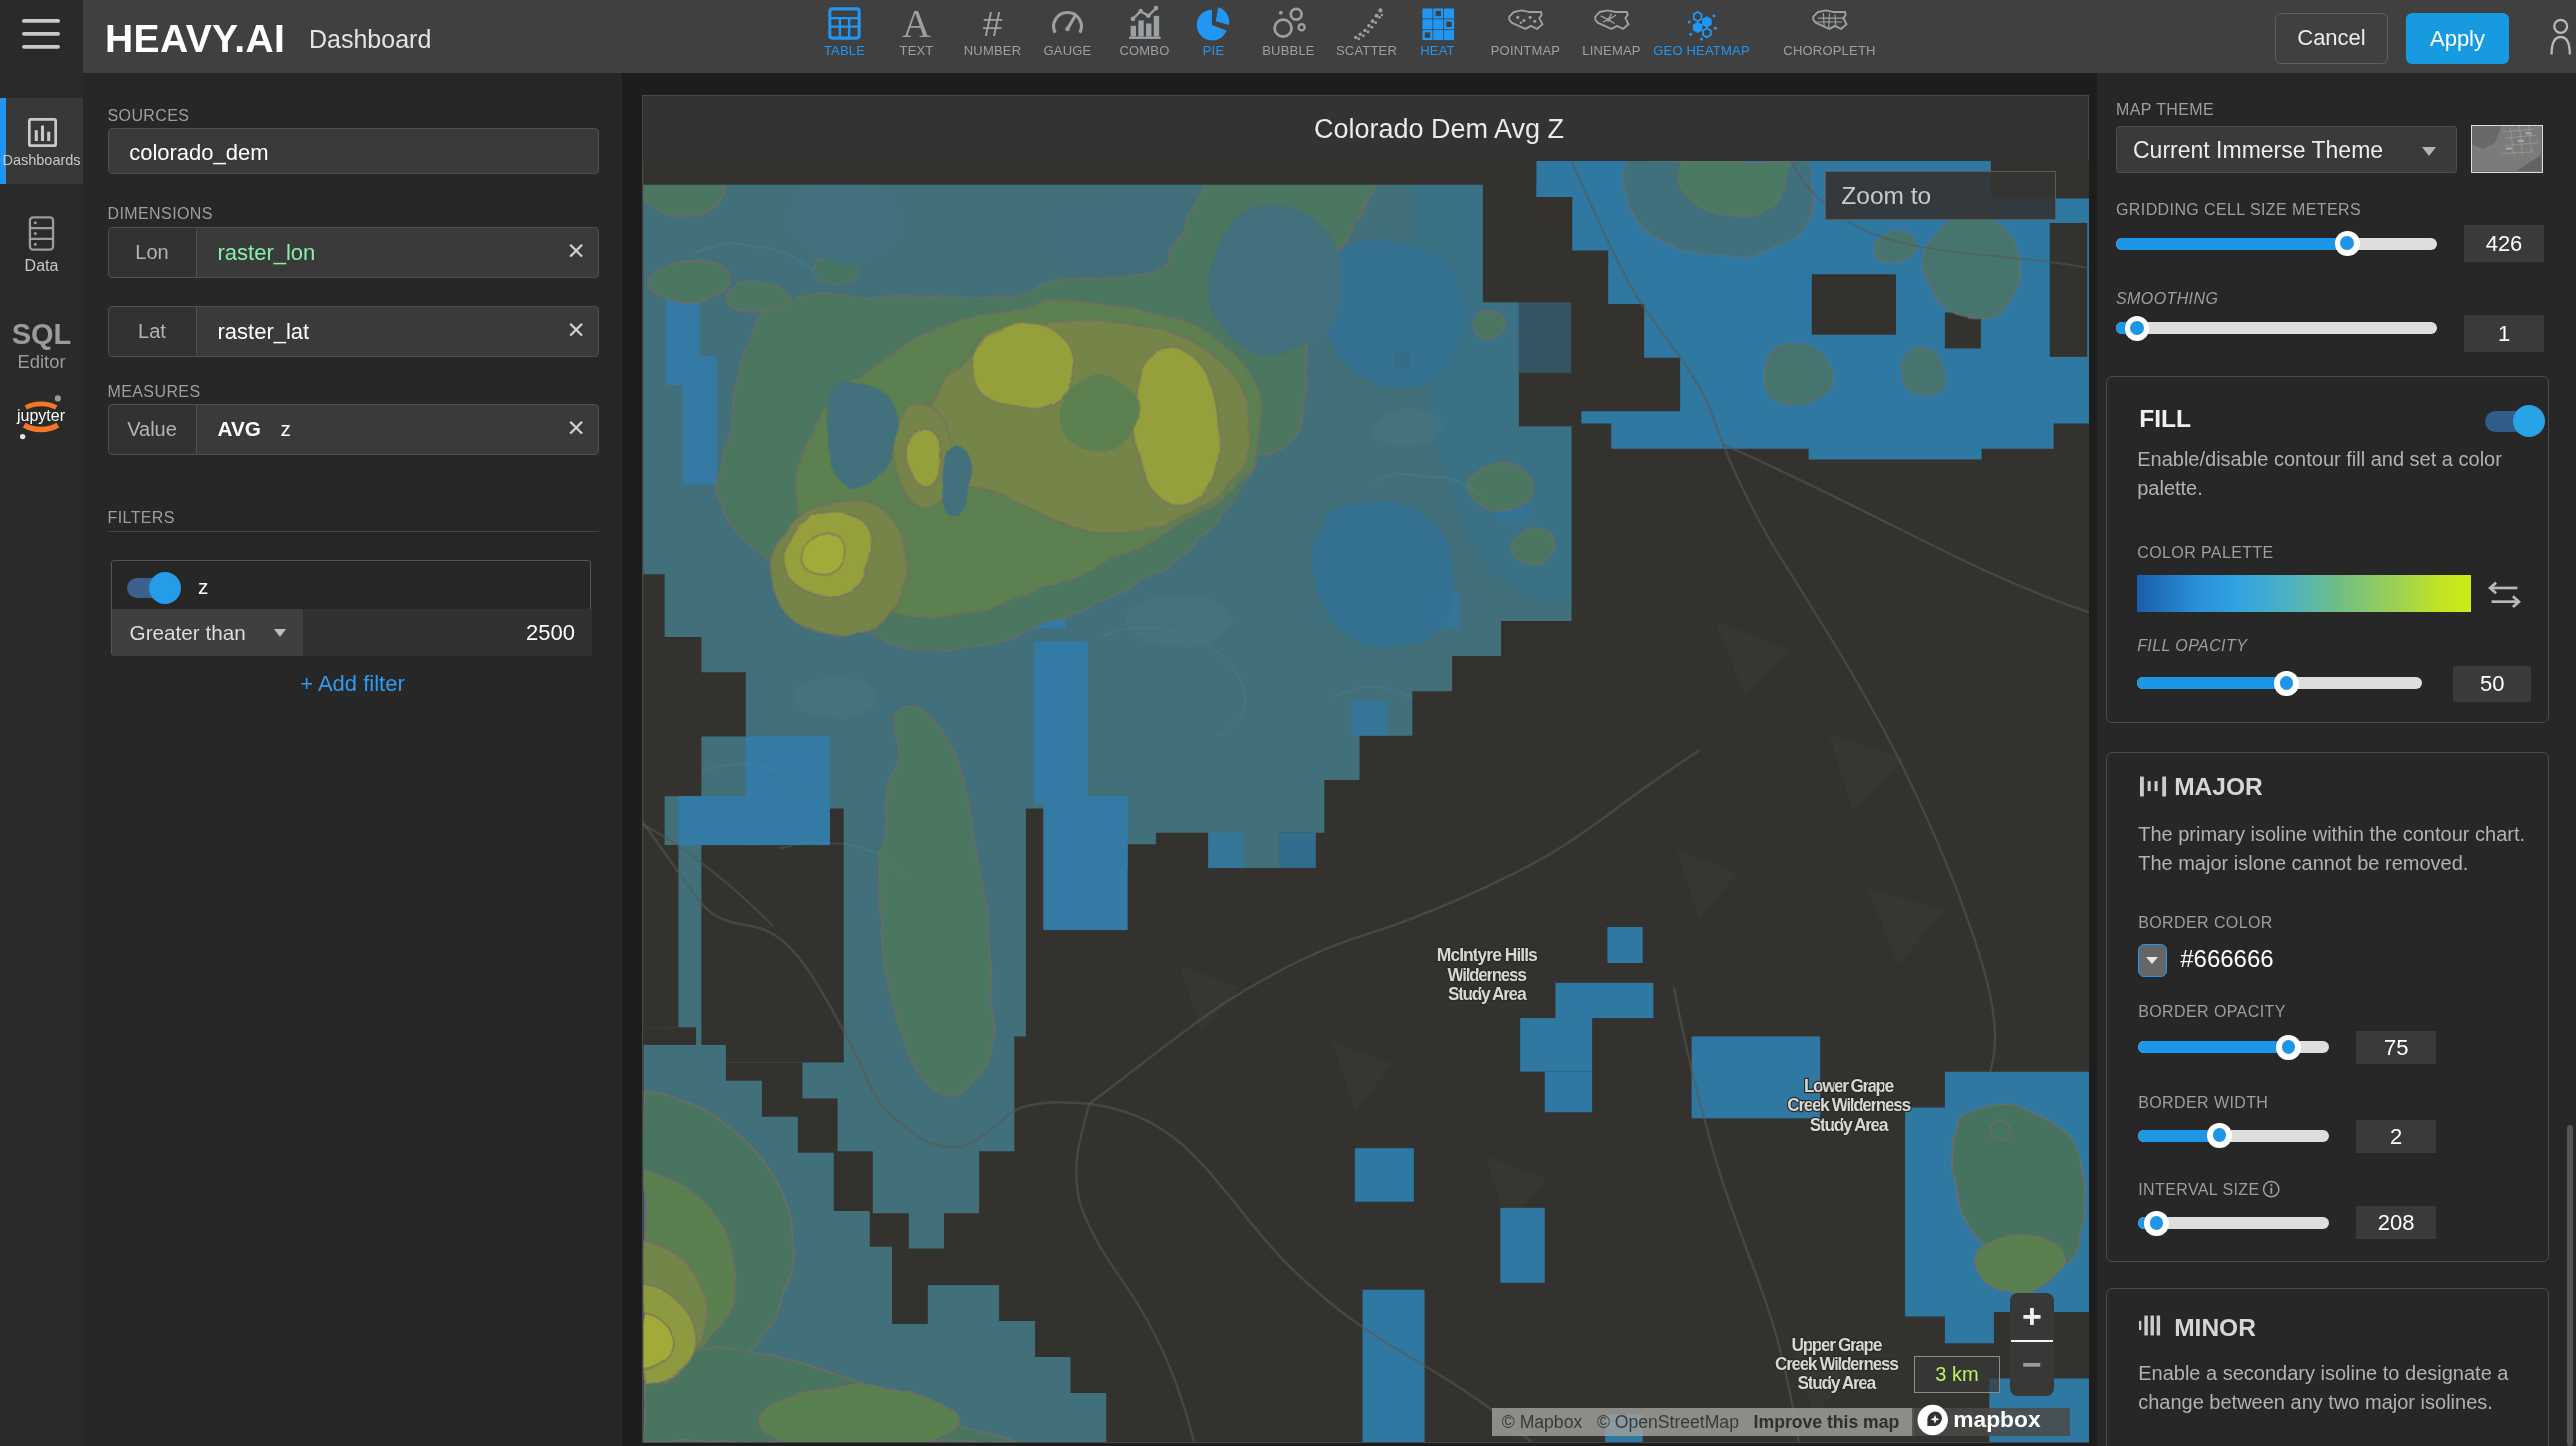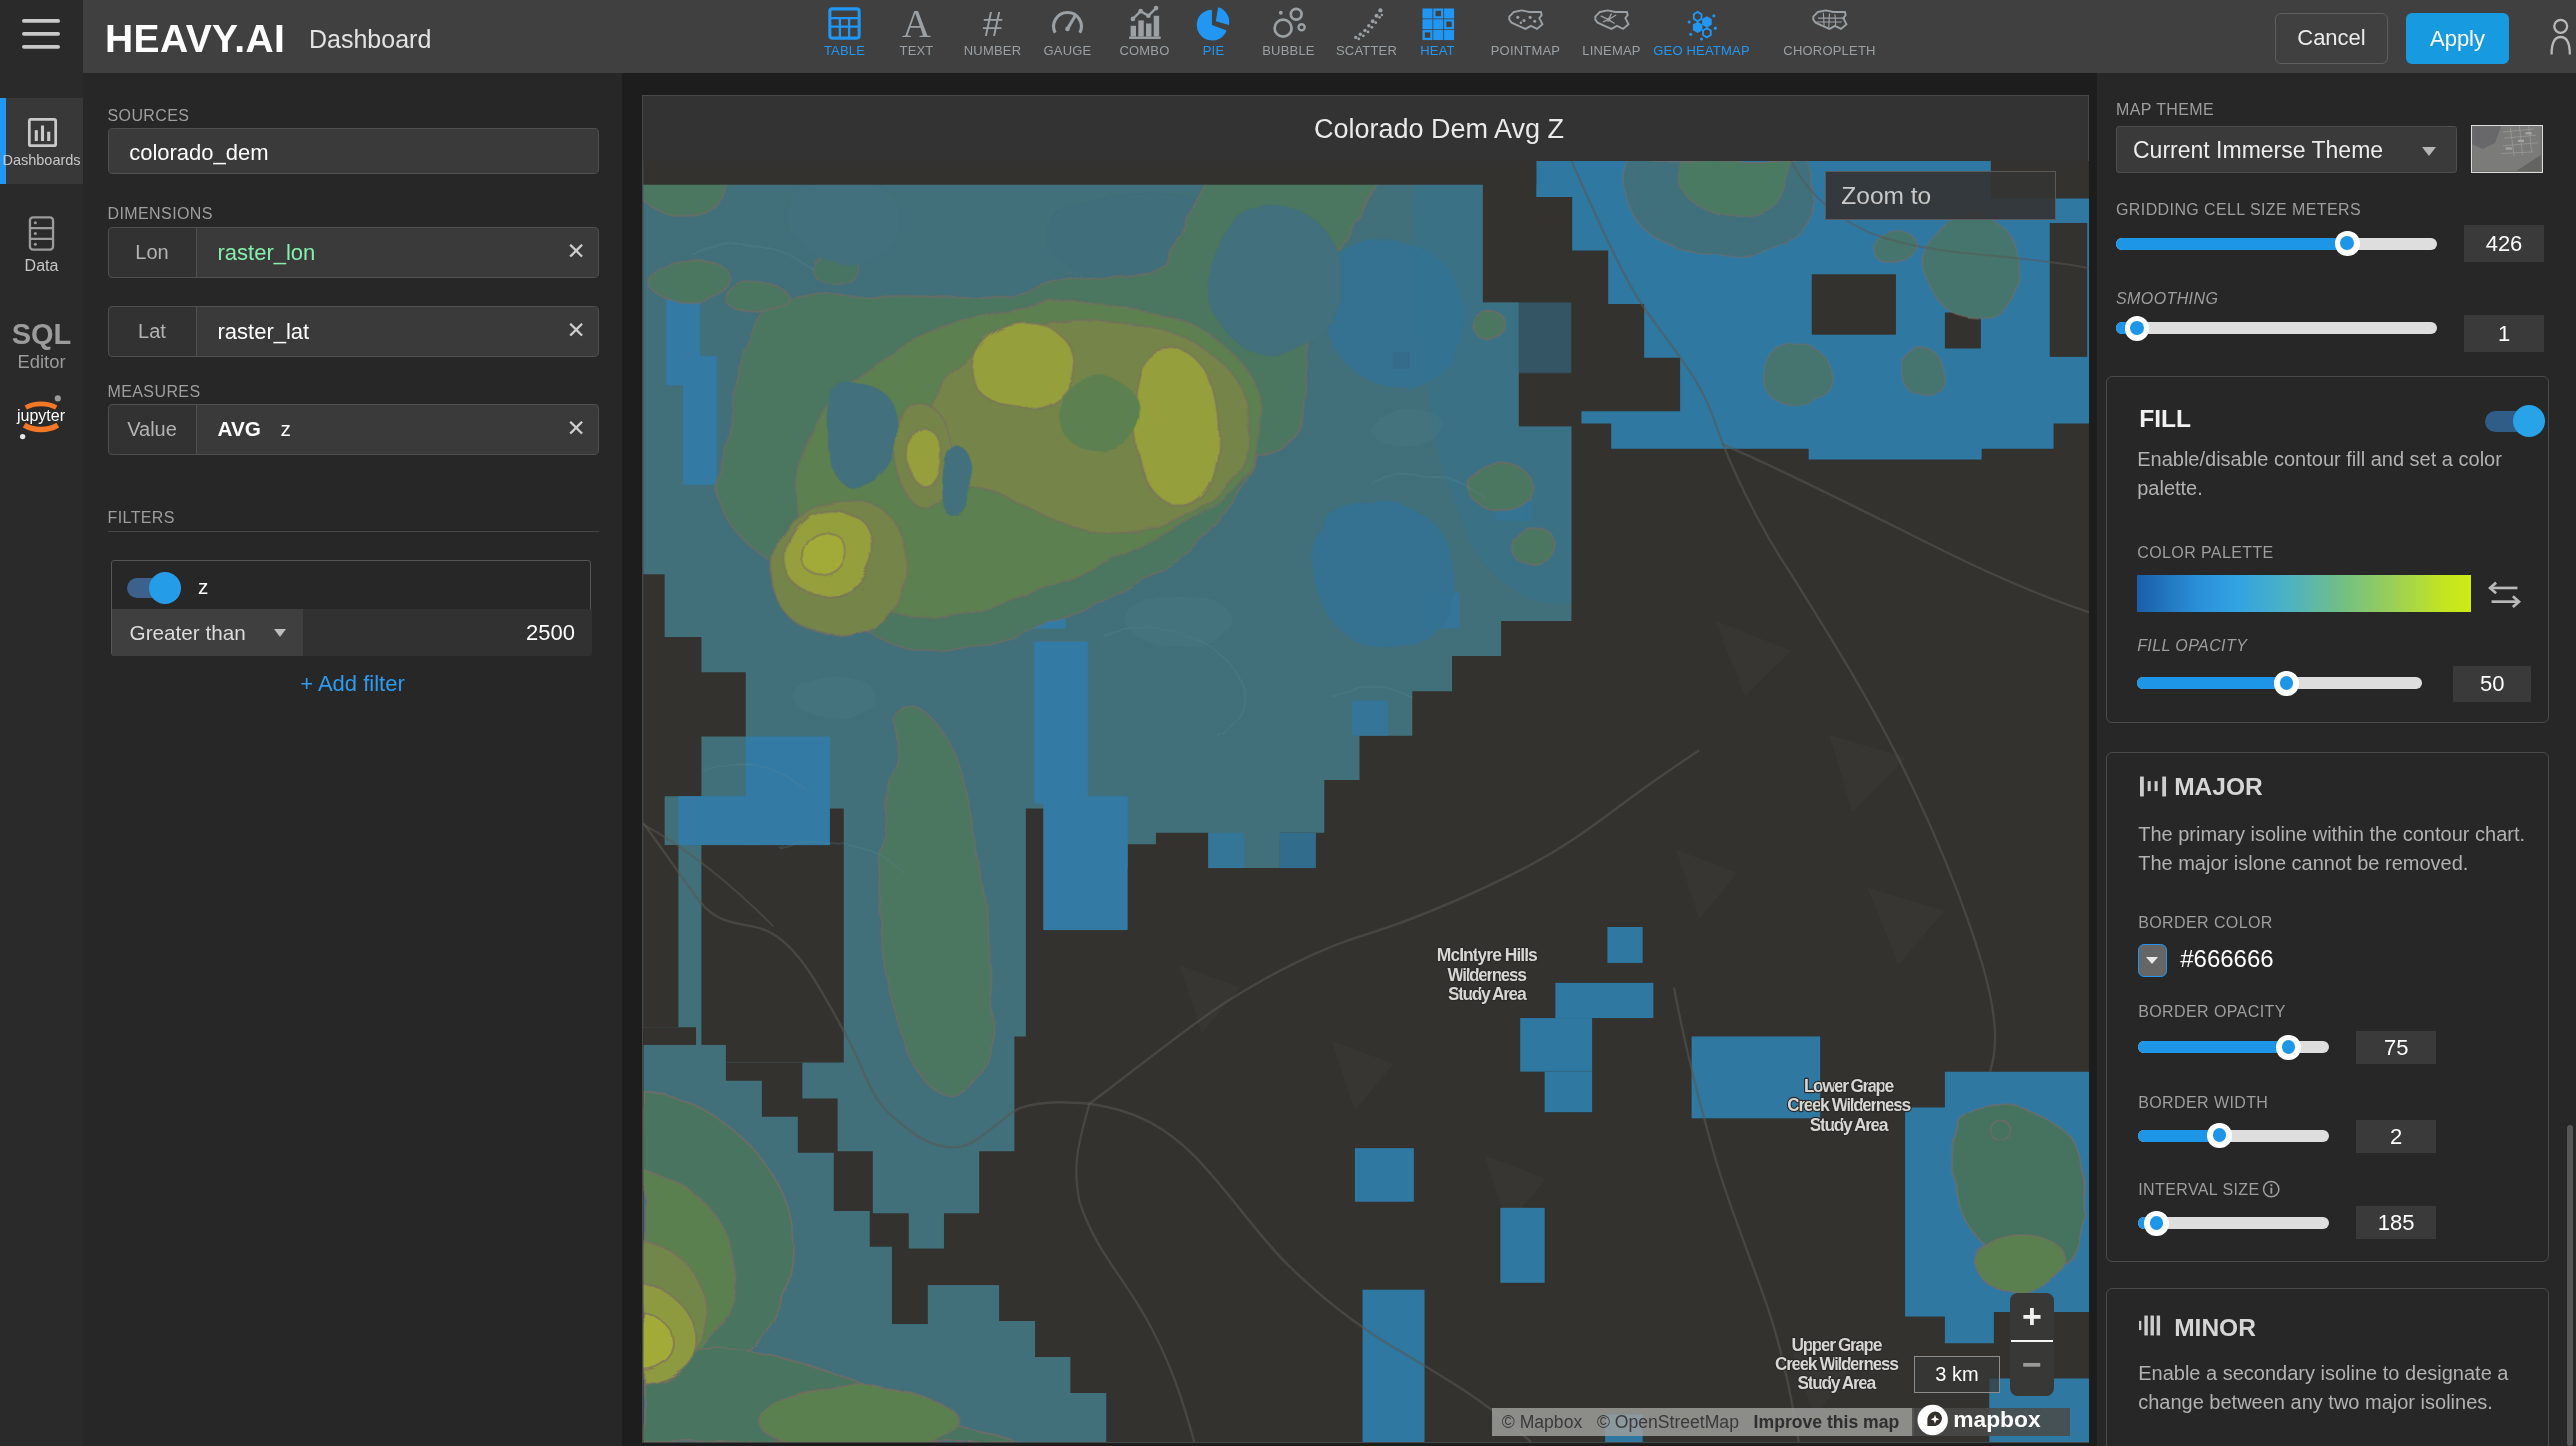--- a/index.html
+++ b/index.html
@@ -29,21 +29,21 @@
   .xmark { color:#cfcfcf; font-size:23px; }
   
   #mapcard { left:642px; top:95px; width:1447px; height:1348px; background:#333333; border:0.8px solid #484848; }
   #maptitle { left:0; top:0; width:1592px; height:65px; color:#eaeaea; font-size:27px; text-align:center; line-height:67px; }
   #mapcanvas { left:0px; top:65px; width:1446px; height:1281px; background:#34322f; overflow:hidden; }
   #zoomto { left:1182px; top:10px; width:231px; height:49px; background:rgba(52,52,52,0.92); border:0.8px solid #5a5a5a; color:#c9c9c9; font-size:24.5px; line-height:47px; padding-left:15.3px; }
   #zoomctl { left:1367px; top:1132px; width:44px; height:103px; background:#383836; border-radius:7.7px; }
   #zoomctl .plus { color:#f0f0f0; font-size:34px; text-align:center; line-height:47px; font-weight:bold; }
   #zoomctl .minus { color:#9a9a9a; font-size:34px; text-align:center; line-height:44px; font-weight:bold; }
   #zoomctl .sep { height:2.3px; background:#f5f5f5; margin:0 0.8px; }
-  #scalebox { left:1271px; top:1195px; width:86px; height:37px; background:rgba(56,56,54,0.7); border:1.5px solid #8c8c8c; color:#ffffff; font-size:20px; line-height:34px; text-align:center; }
+  #scalebox { left:1271px; top:1195px; width:86px; height:37px; background:rgba(56,56,54,0.7); border:1.5px solid #8c8c8c; color:#bef264; font-size:20px; line-height:34px; text-align:center; }
   #attrib { left:849px; top:1247px; width:422px; height:28px; background:rgba(160,160,158,0.82); color:#3a3a3a; font-size:17.6px; line-height:28px; white-space:nowrap; overflow:hidden; }
   #attrib b { color:#2f2f2f; }
   
   #rpanel { left:2097px; top:73px; width:479px; height:1373px; background:#272727; }
   .rlbl { color:#9e9e9e; font-size:16px; letter-spacing:0.4px; }
   .card { border:0.8px solid #4b4b4b; border-radius:6.1px; }
   .valbox { background:#3a3a3a; color:#fff; font-size:22px; text-align:center; }
   .slider { height:12.2px; border-radius:6.1px; background:#dedede; }
   .slider .fill { height:12.2px; border-radius:6.1px 0 0 6.1px; background:#1e96e8; }
   .handle { width:24.5px; height:24.5px; border-radius:50%; background:#fff; }
@@ -378,21 +378,21 @@
           <circle cx="12" cy="12" r="10" fill="none" stroke="#9e9e9e" stroke-width="2"></circle>
           <rect x="11" y="10" width="2.4" height="8" fill="#9e9e9e"></rect>
           <rect x="11" y="5.5" width="2.4" height="2.6" fill="#9e9e9e"></rect>
         </svg>
       <div class="abs slider" style="left:31px;top:464px;width:191px;">
           <div class="fill" style="width:18.4px;"></div>
         </div>
       <div class="abs handle" style="left:37px;top:458px;">
           <div class="core"></div>
         </div>
-      <div class="abs valbox" style="left:249px;top:453px;width:80px;height:33px;line-height:33px;">185</div>
+      <div class="abs valbox" style="left:249px;top:453px;width:80px;height:33px;line-height:33px;">208</div>
     </div>
 
     <div class="abs card" style="left:9.2px;top:1215px;width:443px;height:222px;">
       <svg class="abs" style="left:32px;top:25px;" width="23" height="23" viewBox="0 0 30 30">
         <rect x="0" y="9" width="3" height="12" fill="#cccccc"></rect>
           <rect x="7" y="2" width="4.5" height="26" fill="#cccccc"></rect>
           <rect x="15" y="2" width="4.5" height="26" fill="#cccccc"></rect>
           <rect x="23" y="2" width="4.5" height="26" fill="#cccccc"></rect>
           <rect x="30" y="9" width="0" height="12" fill="#cccccc"></rect>
       </svg>

